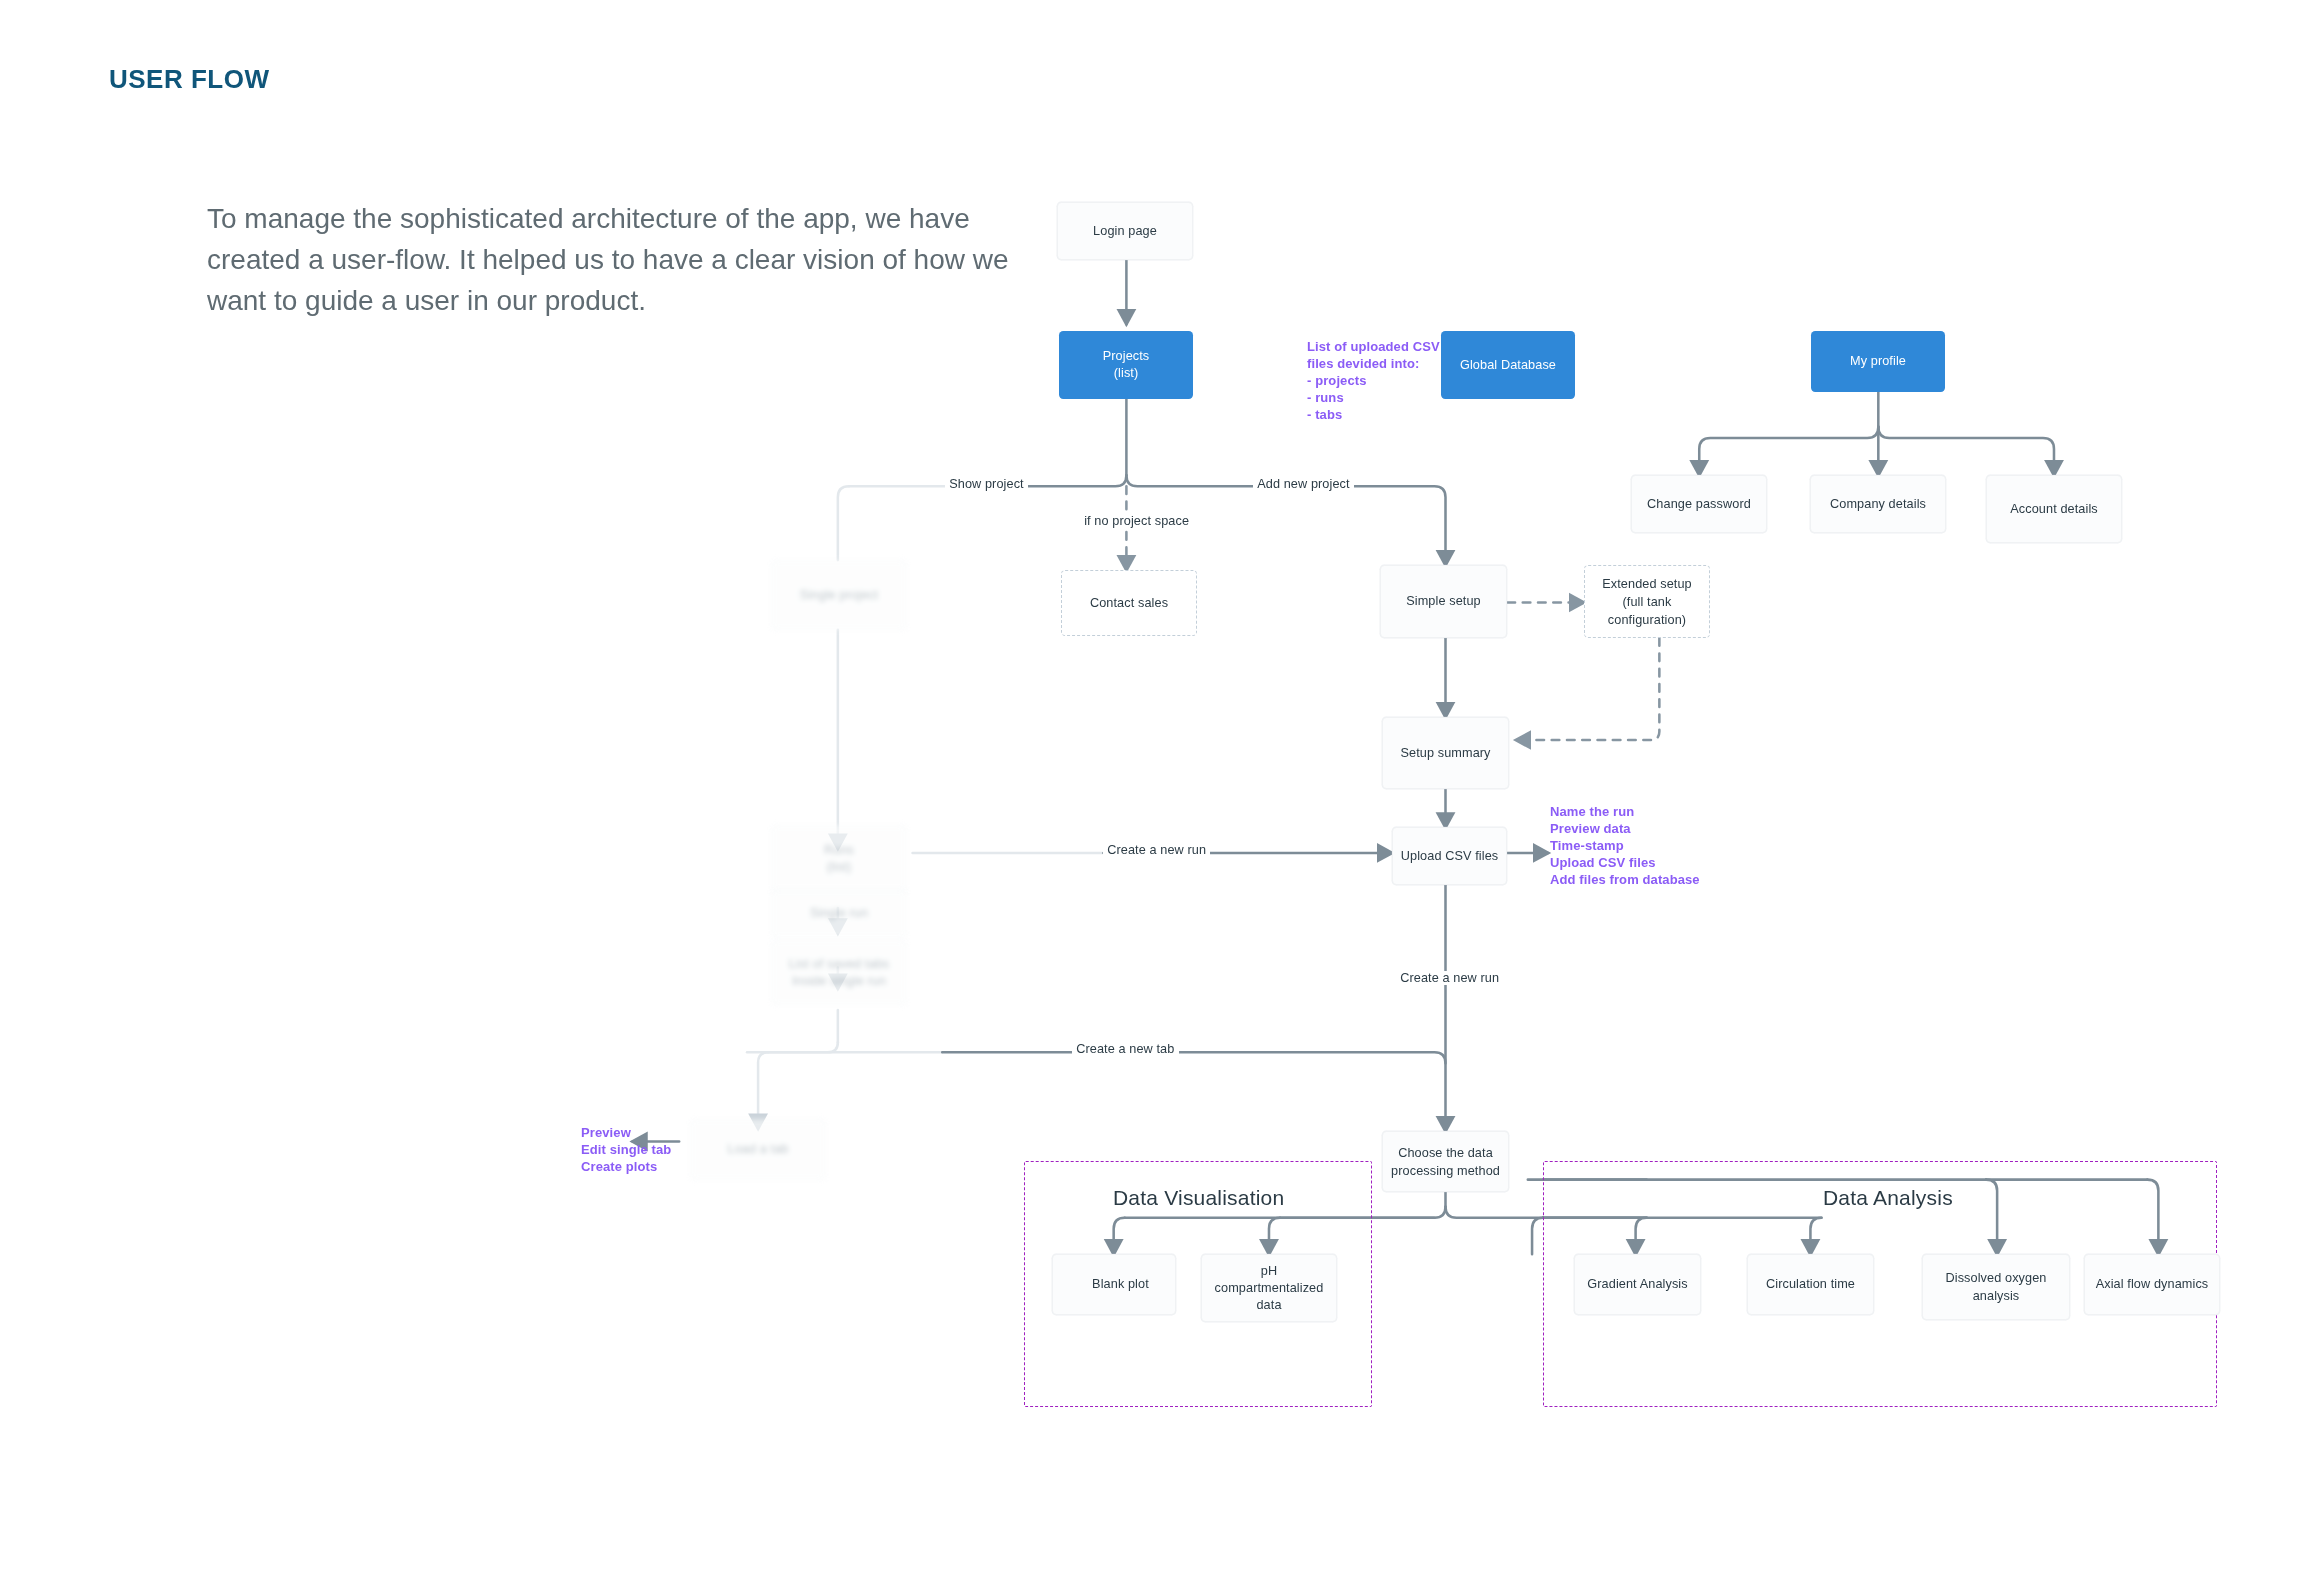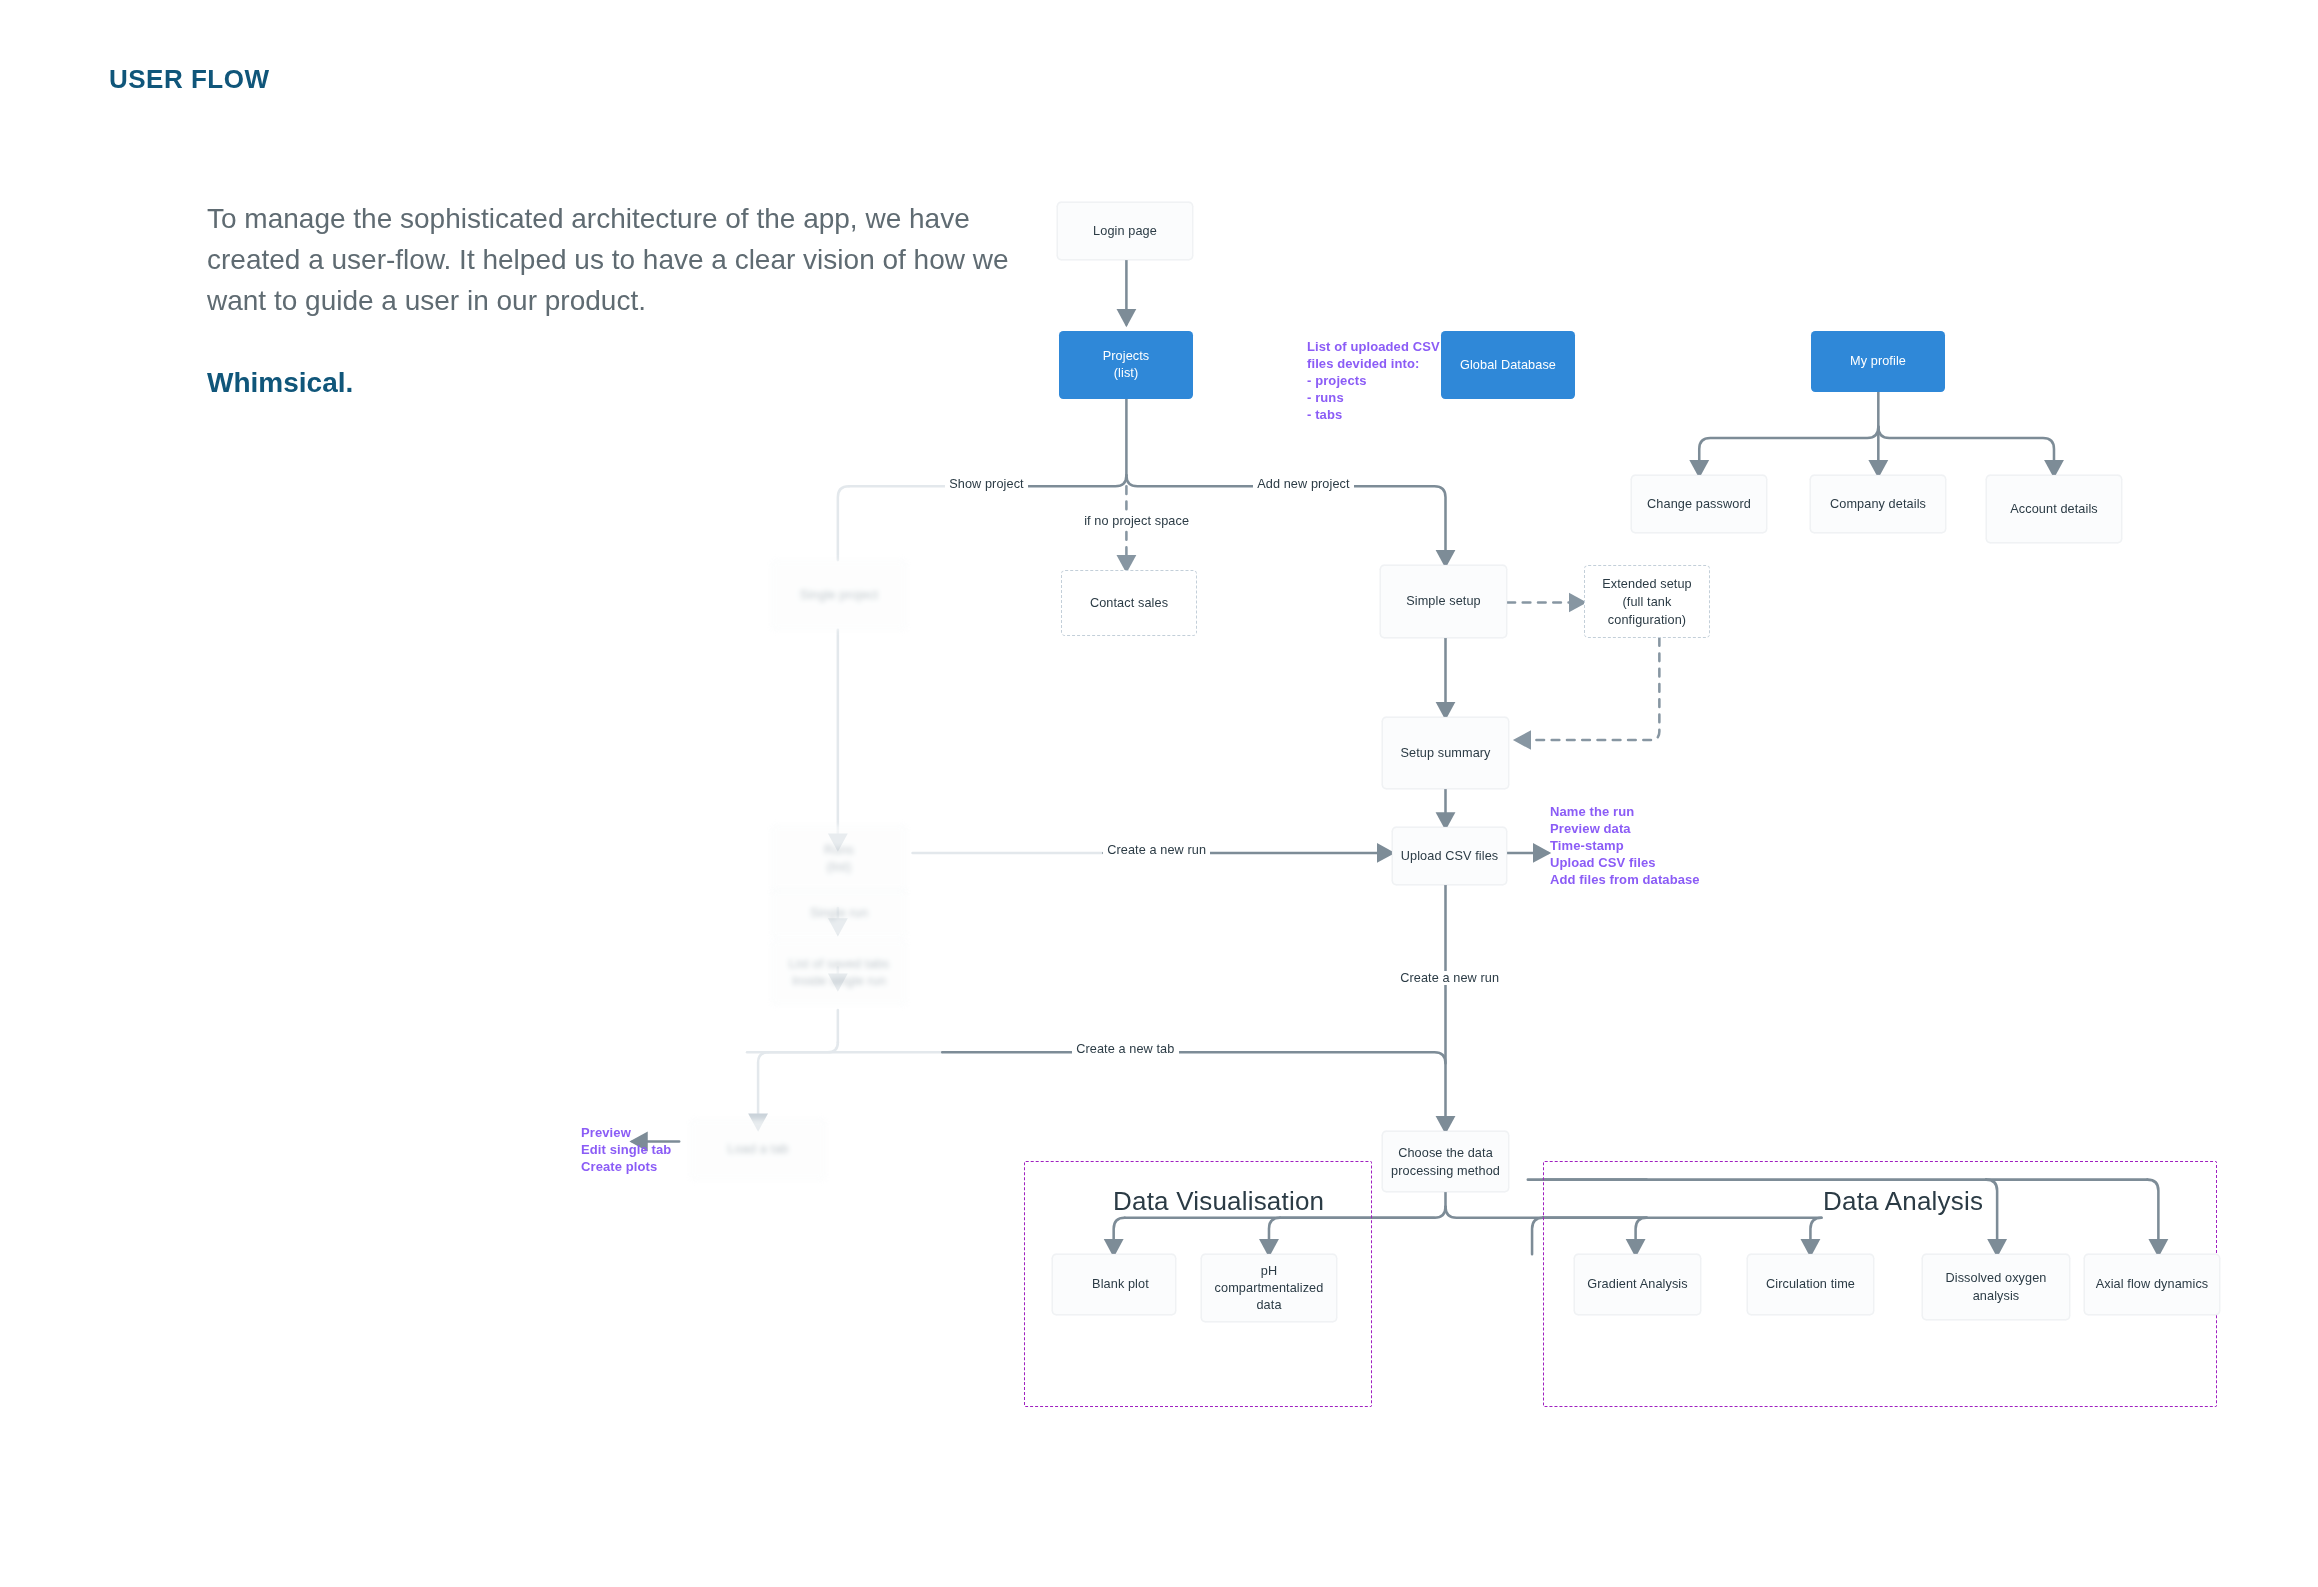--- a/index.html
+++ b/index.html
@@ -119,37 +119,36 @@
 
   
   .group-box {
     position: absolute;
     border: 1.7px dashed #a020c0;
     border-radius: 1.7px;
     background: transparent;
   }
   .group-title {
     position: absolute;
-    font-size: 26px;
+    font-size: 21px;
     color: #2b3b45;
     font-weight: 400;
     white-space: nowrap;
     letter-spacing: 0.2px;
   }
 </style>
 </head>
 <body>
 
 <div id="page-title">USER FLOW</div>
 
 <div id="intro-block">
   <p>To manage the sophisticated architecture of the app, we have created a user-flow. It helped us to have a clear vision of how we want to guide a user in our product.</p>
   <div class="para-gap"></div>
   <p>
-    <span class="tool-name">Whimsical.</span>
   </p>
 </div>
 
 <div id="flow-canvas">
 
   <svg id="flow-svg" viewBox="0 0 2732 1870" xmlns="http://www.w3.org/2000/svg">
     <defs>
       <marker id="ah" markerWidth="9" markerHeight="9" refX="6" refY="4.5" orient="auto" markerUnits="strokeWidth">
         <path d="M0,0.6 L7.2,4.5 L0,8.4 z" fill="#7d8c97"></path>
       </marker>

